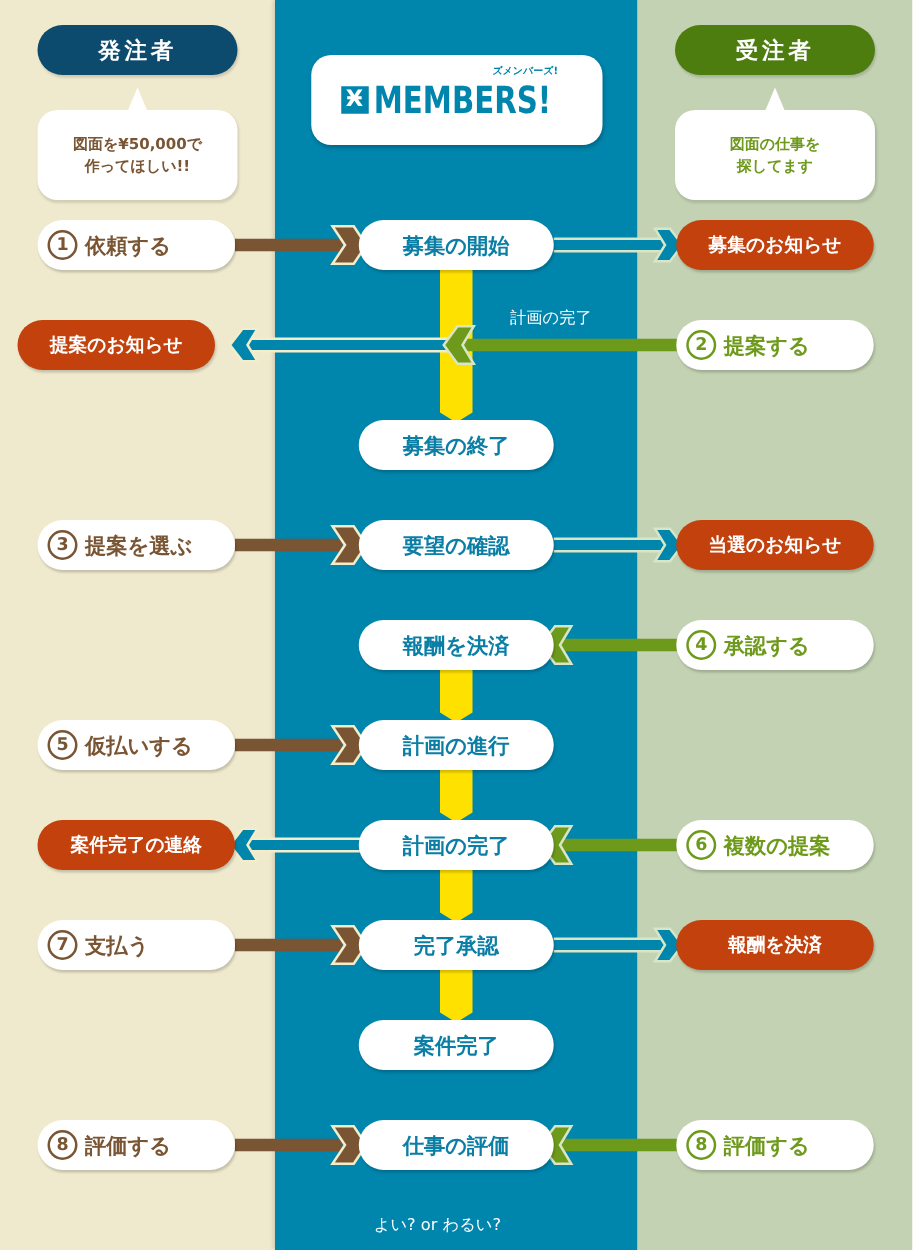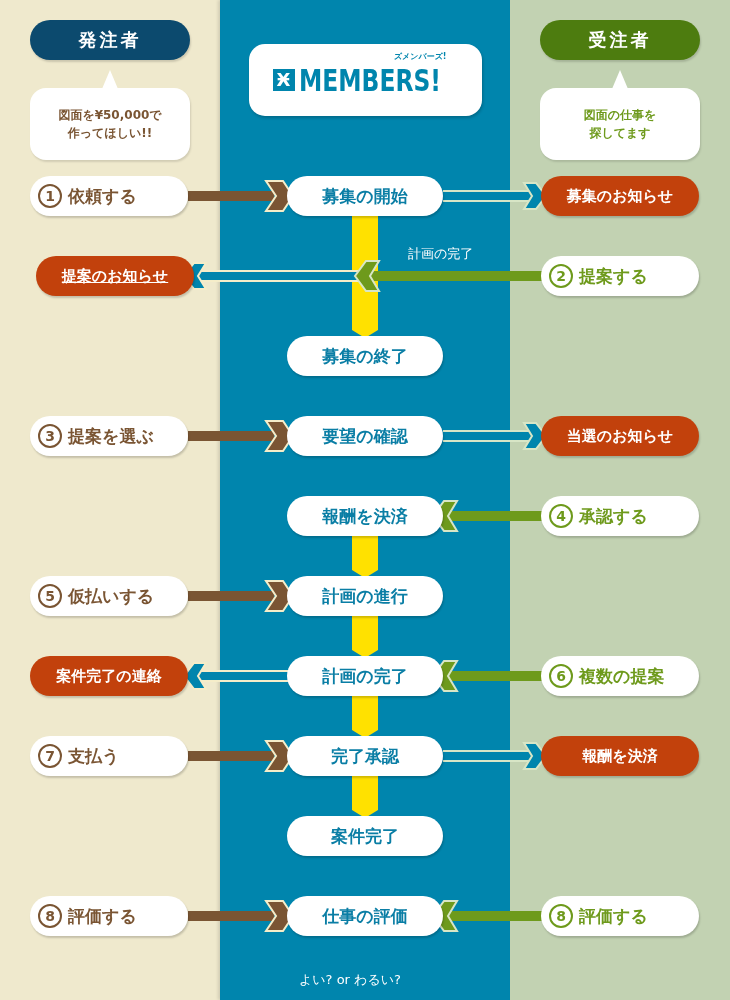--- a/index.html
+++ b/index.html
@@ -176,21 +176,21 @@
 </div>
 <div class="pill white left brown-text" style="top:736px">
   <span class="num">7</span>
   <span>支払う</span>
 </div>
 <div class="pill white left brown-text" style="top:896px">
   <span class="num">8</span>
   <span>評価する</span>
 </div>
 
-<div class="pill blue left" style="top:256px; left:36px;text-decoration:underline;">提案のお知らせ</div>
+<div class="pill blue left" style="top:256px; left:14px;">提案のお知らせ</div>
 <div class="pill blue left" style="top:656px">案件完了の連絡</div>
 
 <div class="pill white right green-text" style="top:256px">
   <span class="num">2</span>
   <span>提案する</span>
 </div>
 <div class="pill white right green-text" style="top:496px">
   <span class="num">4</span>
   <span>承認する</span>
 </div>

